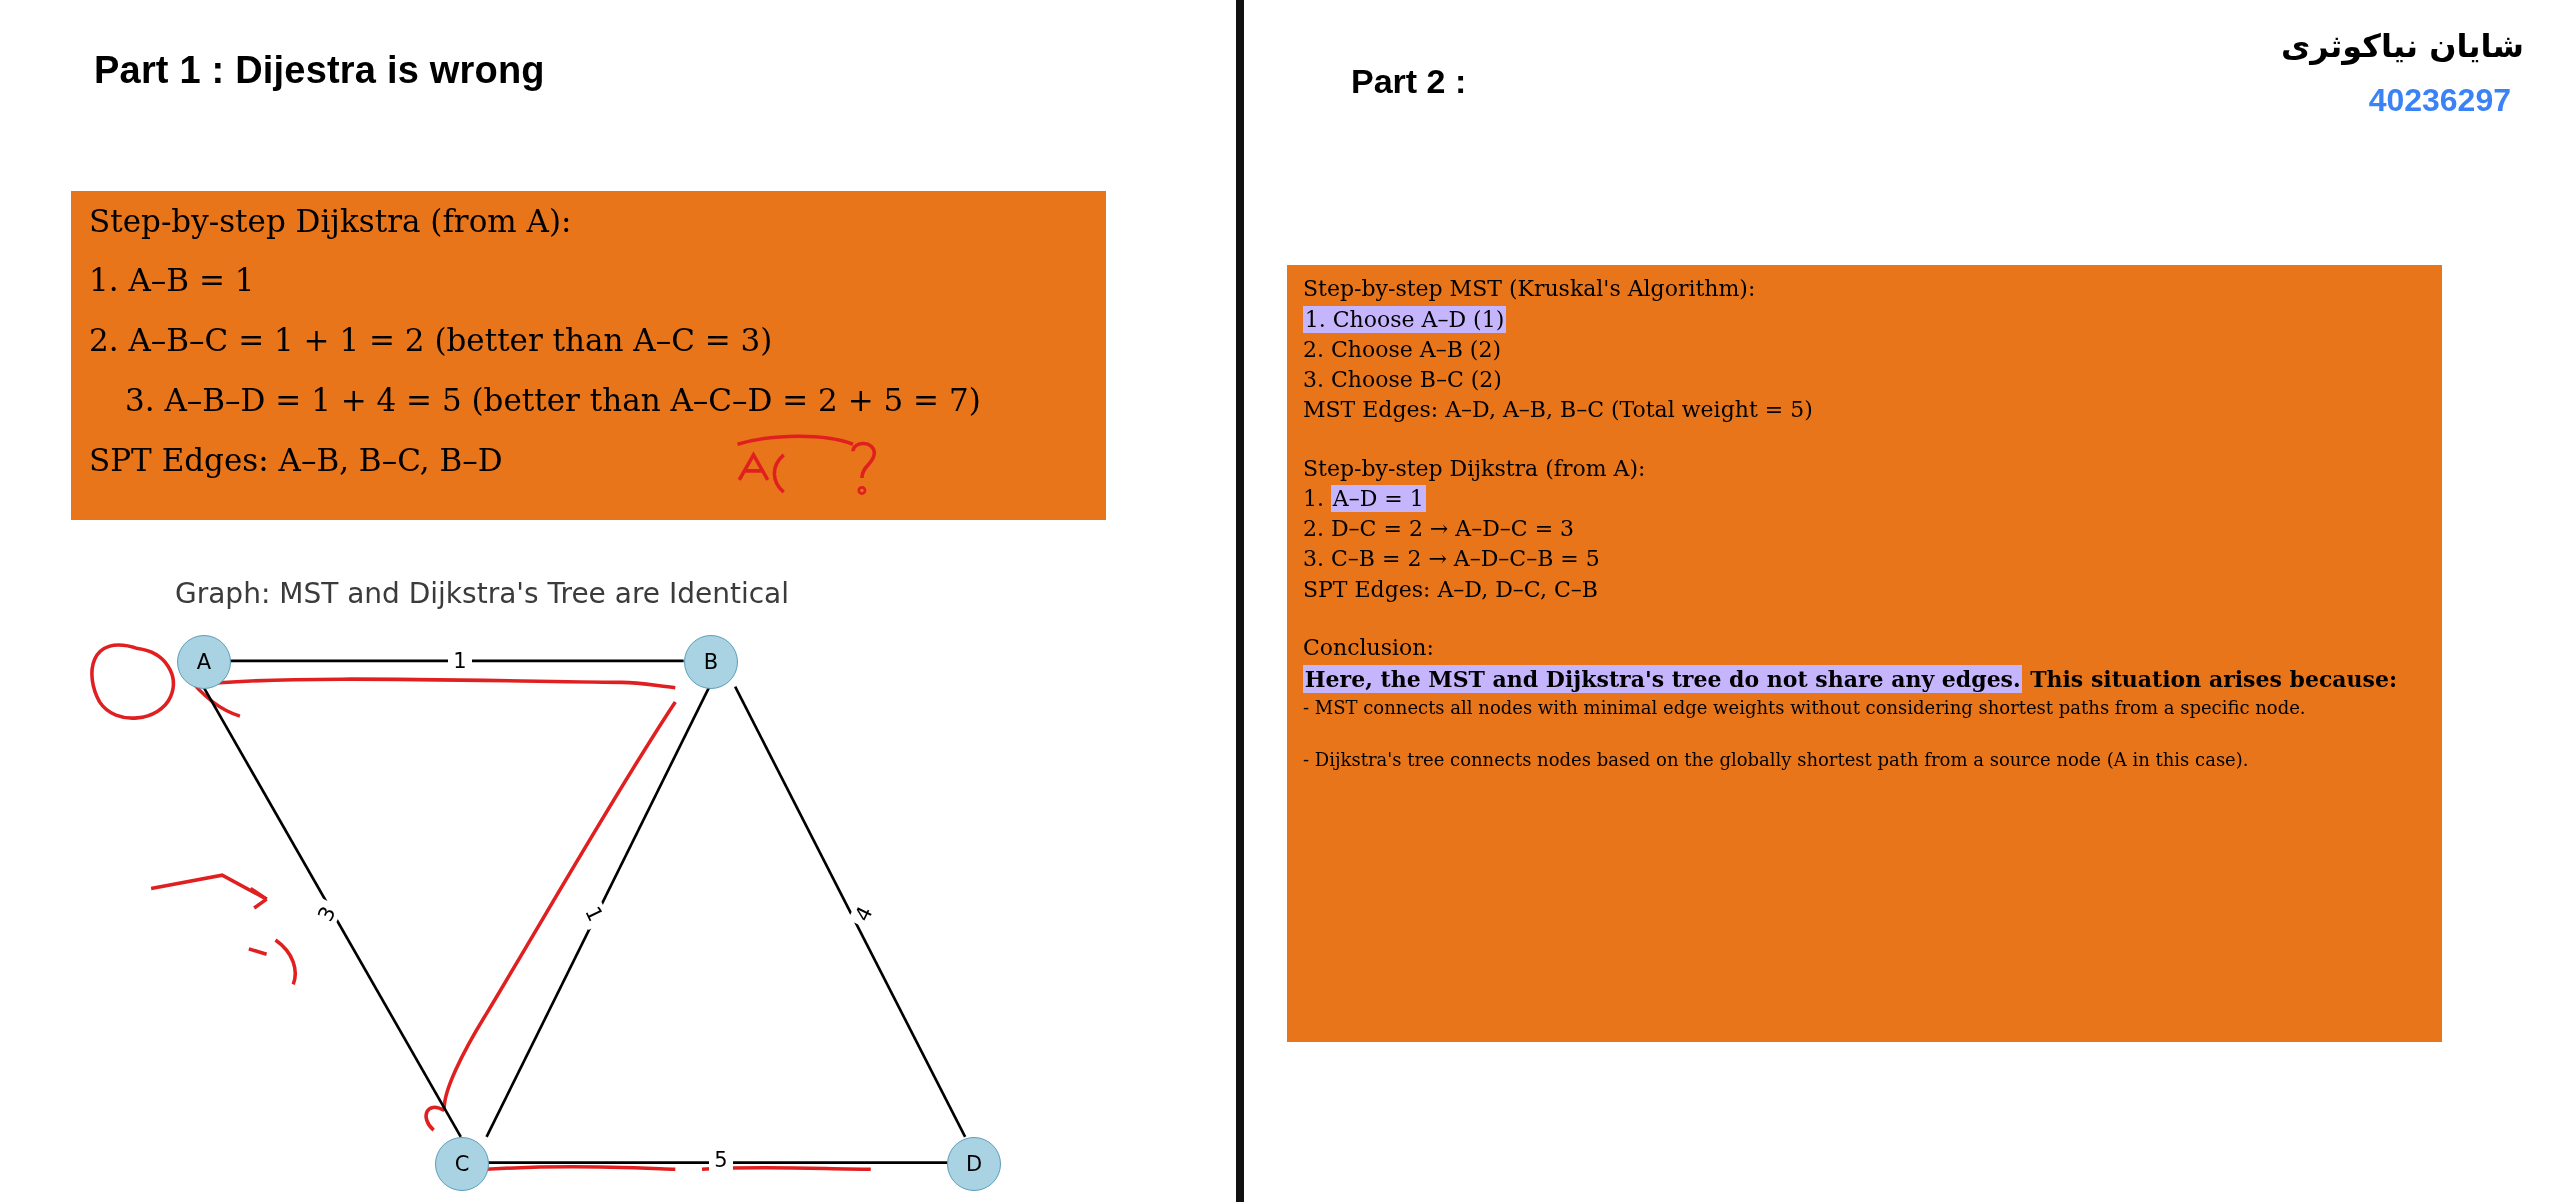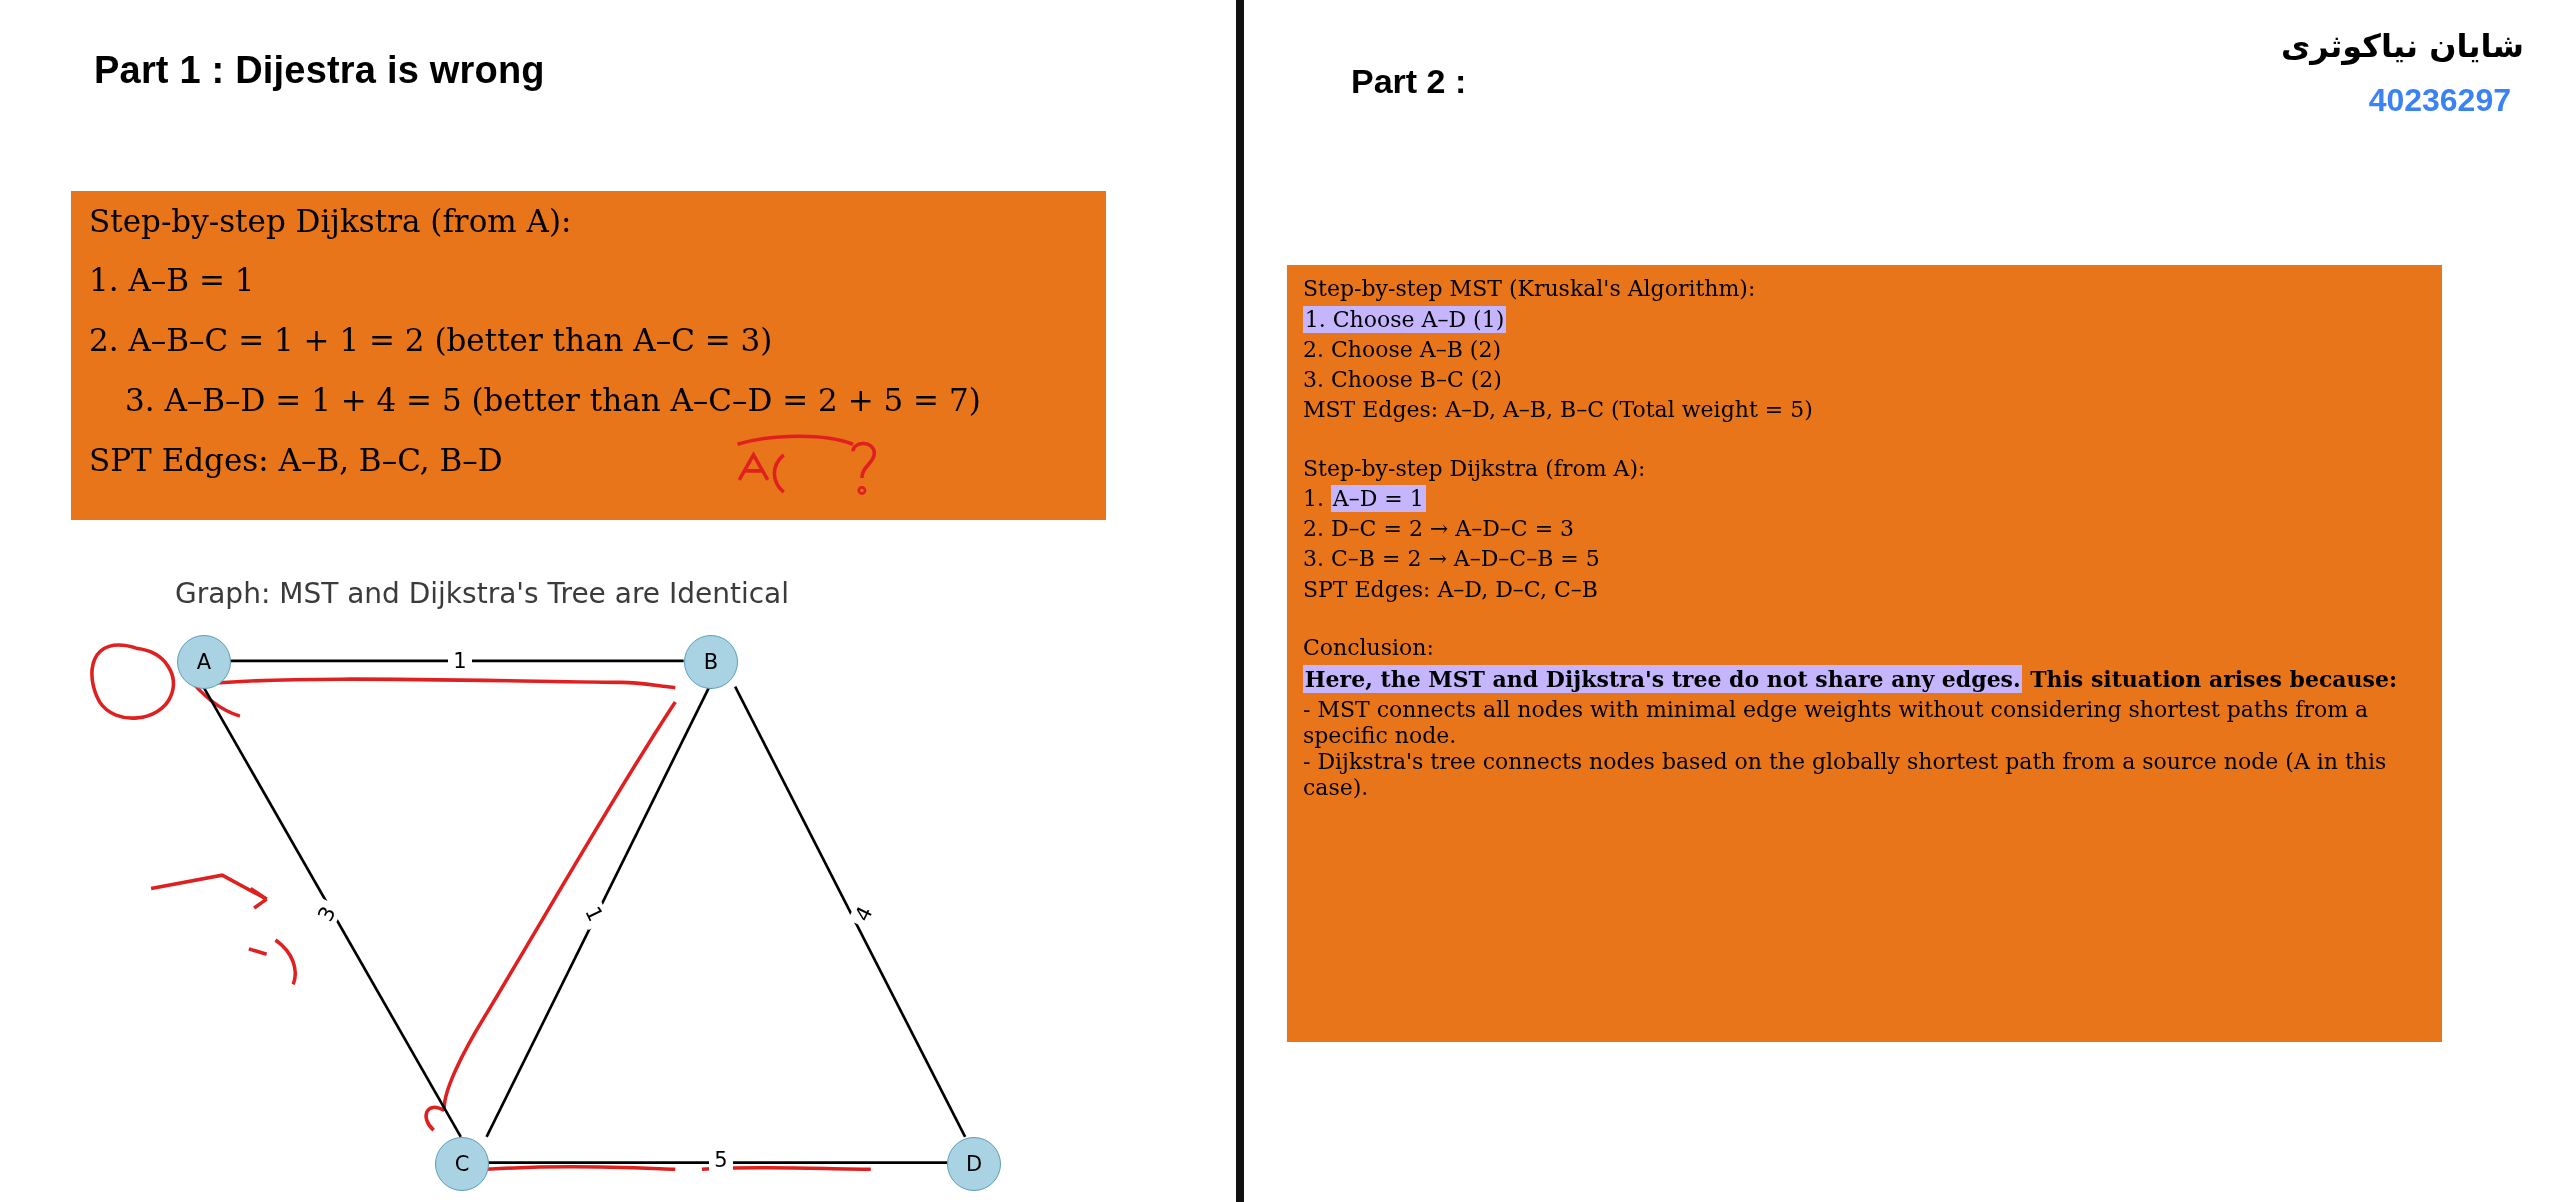--- a/index.html
+++ b/index.html
@@ -166,21 +166,21 @@
     font-size: 22px;
     color: #000000;
     white-space: nowrap;
     line-height: 1.1;
   }
   .obr-wrap {
     position: absolute;
     left: 16px;
     width: 1110px;
     font-family: "DejaVu Serif", serif;
-    font-size: 22px;
+    font-size: 18px;
     color: #000000;
     line-height: 1.18;
   }
   .hl {
     background: #c4b5fd;
     padding: 0.9px 1.8px;
   }
 
   
   svg.pen { position: absolute; left: 0; top: 0; pointer-events: none; overflow: visible; }

